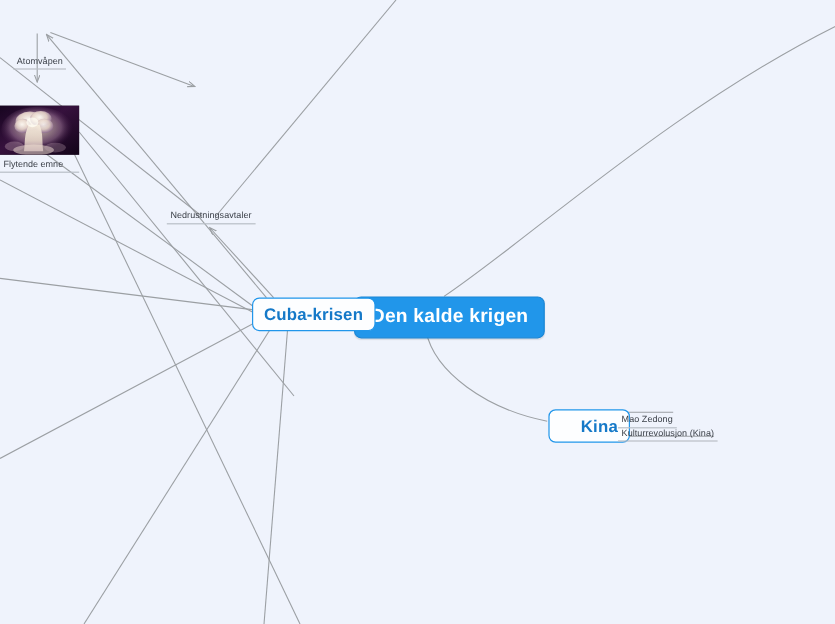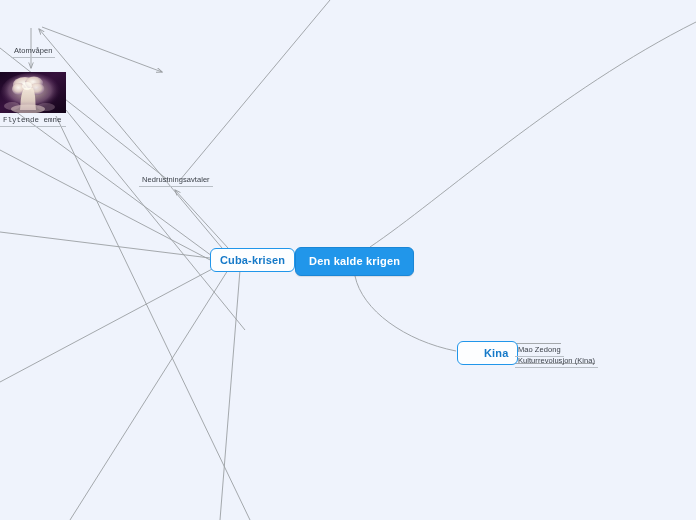--- a/index.html
+++ b/index.html
@@ -30,35 +30,35 @@
     box-sizing: border-box;
     white-space: nowrap;
   }
 
   
   .node-root {
     background: #2196ea;
     border: 1px solid #1a86d6;
     border-radius: 6px;
     color: #ffffff;
-    font-size: 11px;
+    font-size: 16px;
     font-weight: bold;
     letter-spacing: 0.2px;
     padding: 7px 13px 8px 13px;
     box-shadow: 0 1px 1px rgba(0,0,0,0.10);
     text-align: center;
   }
 
   
   .node-boxed {
     background: #fdfeff;
     border: 1.6px solid #2196ea;
     border-radius: 6px;
     color: #1579c8;
-    font-size: 11px;
+    font-size: 14px;
     font-weight: bold;
     letter-spacing: 0.15px;
     padding: 5px 9px 5px 9px;
     text-align: center;
   }
 
   
   .node-plain {
     color: #3a3f47;
     font-size: 7.5px;
@@ -166,21 +166,21 @@
 
   <div class="node node-plain" style="left:139px; top:175px;text-align:center;">
     <span>Nedrustningsavtaler</span>
   </div>
 
 
   <div class="node node-plain" style="left:11px; top:15px;margin-top:31px;">
     <span>Atomvåpen</span>
   </div>
 
-  <div class="node node-image" style="left:0px; top:72px;font-family:Liberation Mono, monospace;">
+  <div class="node node-image" style="left:0px; top:88px;">
     <span class="img-frame">
       <svg width="66" height="41" viewBox="0 0 66 41">
         <defs>
           <radialGradient id="glowCore" cx="48%" cy="45%" r="52%">
             <stop offset="0%" stop-color="#fff7e8"></stop>
             <stop offset="35%" stop-color="#f3e2cf"></stop>
             <stop offset="68%" stop-color="#9c7796"></stop>
             <stop offset="100%" stop-color="#3a1340" stop-opacity="0"></stop>
           </radialGradient>
           <radialGradient id="capGrad" cx="45%" cy="40%" r="60%">

